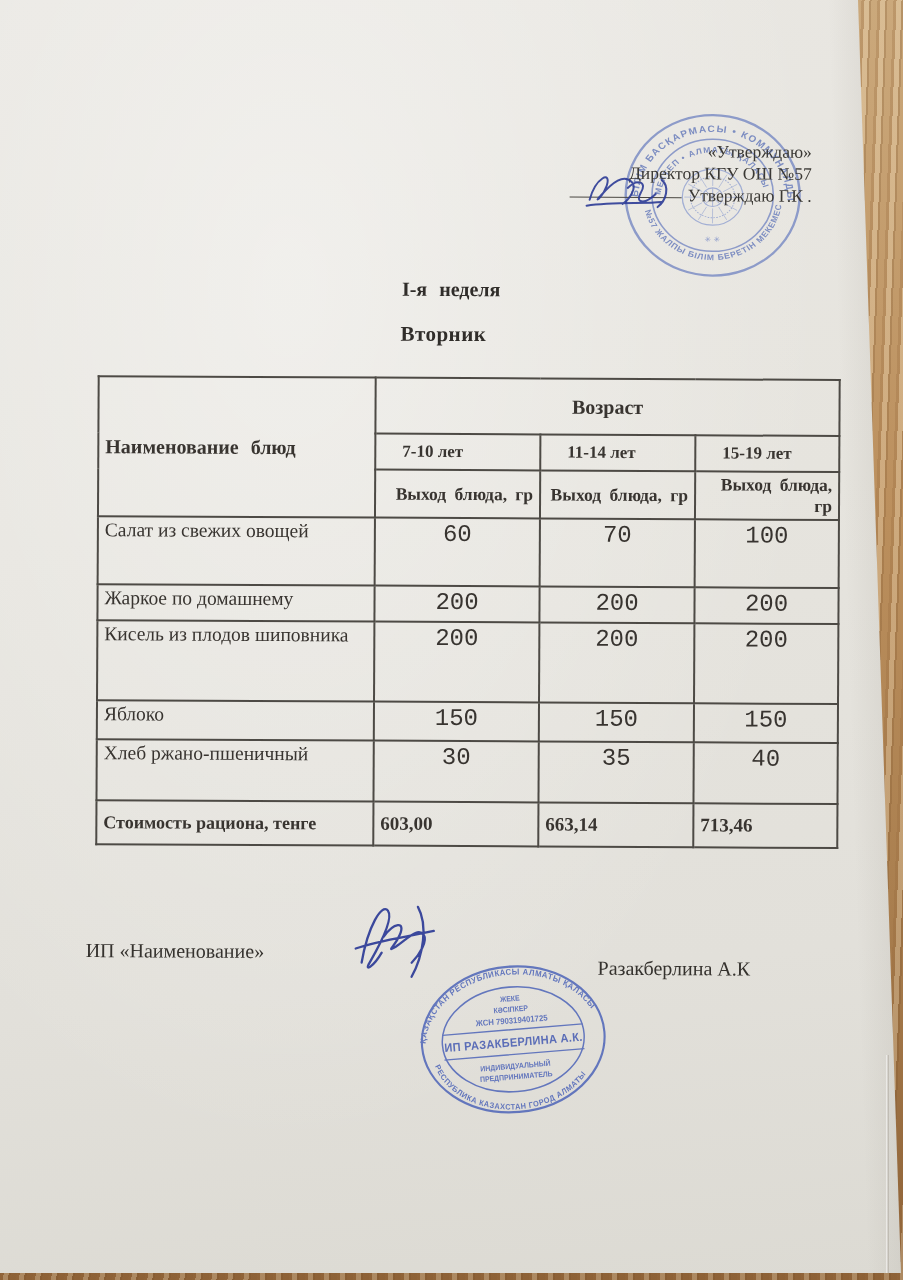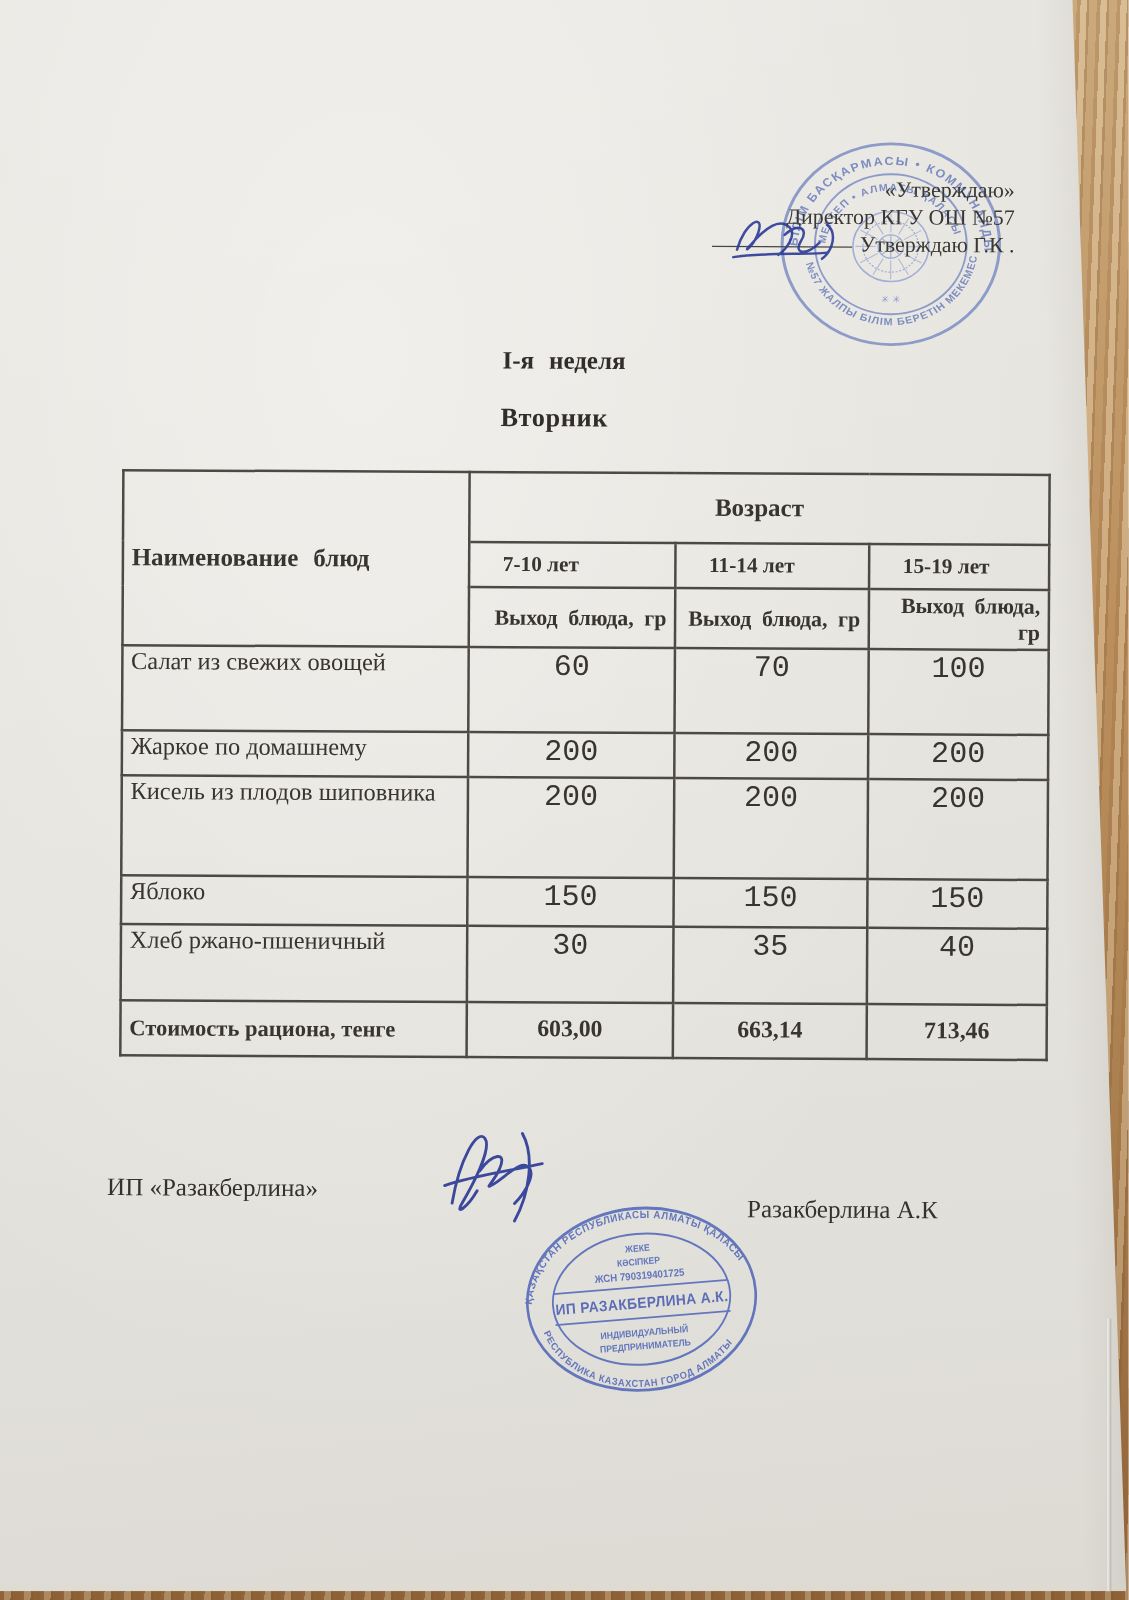--- a/index.html
+++ b/index.html
@@ -52,21 +52,21 @@
     padding-left:9px;padding-bottom:56px;}
   td.agehdr{font-weight:bold;font-size:20px;text-align:center;vertical-align:middle;height:50px;}
   tr.r-groups td{font-weight:bold;font-size:17px;height:30px;padding-left:26px;}
   tr.r-units td{font-weight:bold;font-size:17.5px;word-spacing:4px;height:42px;padding-left:9px;text-align:right;}
   td.dname{font-size:19.5px;vertical-align:top;padding-top:5px;padding-left:9px;}
   td.dval{font-size:24px;text-align:center;vertical-align:top;padding-top:5px;font-family:Liberation Mono, monospace;}
   tr.h-salat td{height:62px;} tr.h-zharkoe td{height:30px;} tr.h-kisel td{height:74px;}
   tr.h-yabloko td{height:33px;} tr.h-hleb td{height:55px;} tr.r-total td{height:38px;}
   tr.r-total td{font-weight:bold;}
   td.tlabel{font-size:18px;vertical-align:middle;padding-left:9px;}
-  td.tval{font-size:19px;text-align:center;vertical-align:middle;}
+  td.tval{font-size:19px;vertical-align:middle;}
 
   
   .f-left{position:absolute;left:88px;top:941px;font-size:20px;color:#35322e;}
   .f-right{position:absolute;left:600px;top:956px;font-size:20px;color:#35322e;}
 
   
   .stamp-round{position:absolute;left:620px;top:110px;width:182px;height:168px;opacity:.88;}
   .stamp-oval{position:absolute;left:418px;top:960px;width:196px;height:158px;
     transform:rotate(-5deg);opacity:.93;}
   .sig-top{position:absolute;left:582px;top:165px;width:122px;height:46px;}
@@ -178,21 +178,21 @@
       </tr>
       <tr class="r-total">
         <td class="tlabel">Стоимость рациона, тенге</td>
         <td class="tval">603,00</td>
         <td class="tval">663,14</td>
         <td class="tval">713,46</td>
       </tr>
     </tbody>
   </table>
 
-  <div class="f-left">ИП «Разакберлина»</div>
+  <div class="f-left">ИП «Наименование»</div>
   <div class="f-right">Разакберлина А.К</div>
 
   <svg class="sig-bottom" viewBox="0 0 112 88">
     <path d="M14 66 C 20 30, 34 6, 40 14 C 46 22, 30 52, 22 66 C 16 76, 26 70, 34 56 M 36 40 C 46 26, 58 24, 52 38 C 47 50, 38 56, 48 50 C 60 42, 70 30, 76 38 C 80 44, 72 58, 64 66 M 70 10 C 80 28, 76 58, 64 80 M 8 52 C 30 44, 60 40, 86 34" fill="none" stroke="#2c3b96" stroke-width="2.3" stroke-linecap="round" opacity="0.92"></path>
   </svg>
 
   <svg class="stamp-oval stamp-sans" viewBox="0 0 240 178" preserveAspectRatio="none">
     <defs>
       <path id="ovTop" d="M 12,94 A 108,78 0 1 1 228,94" fill="none"></path>
       <path id="ovBot" d="M 20,98 A 100,70 0 0 0 220,98" fill="none"></path>

